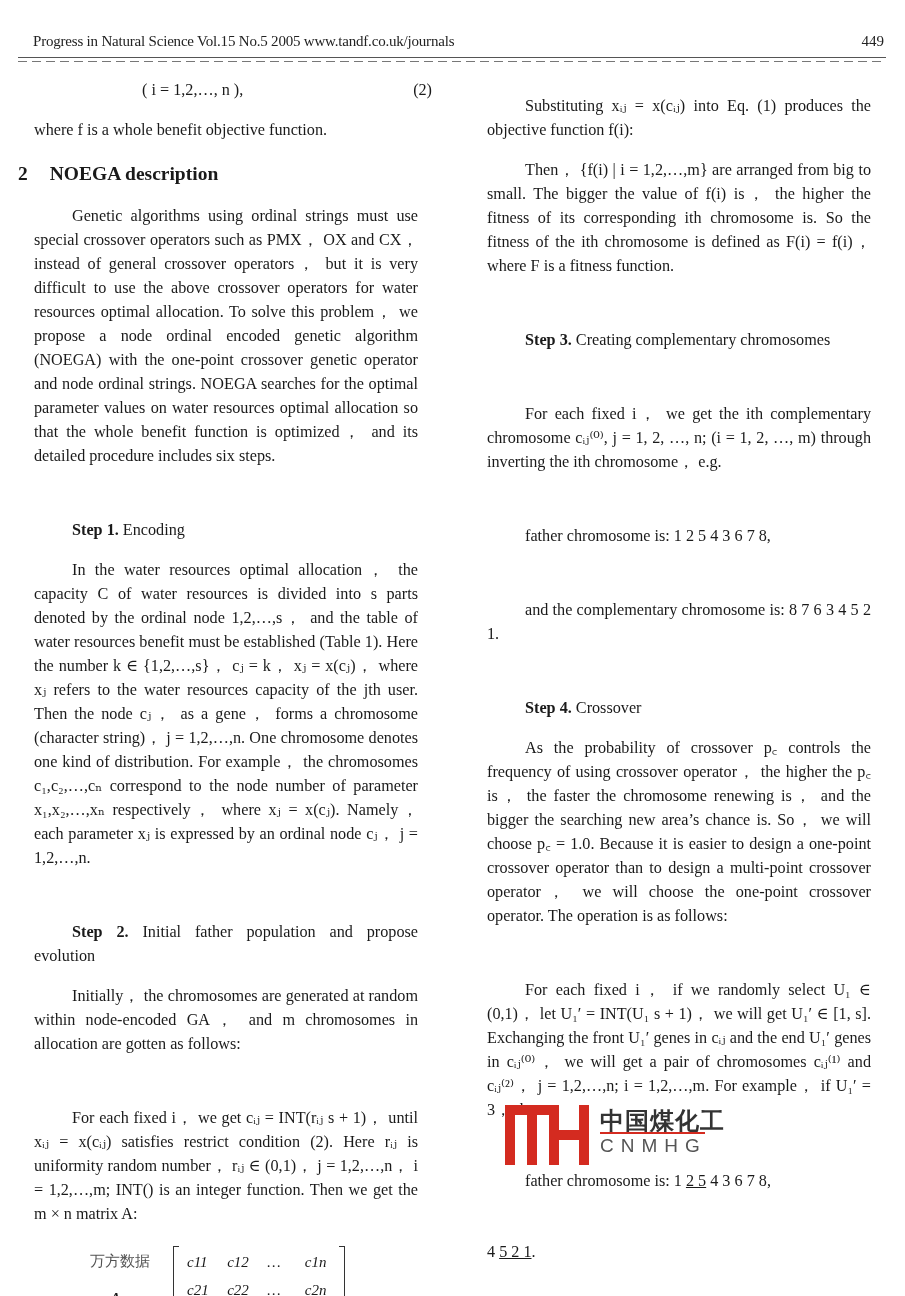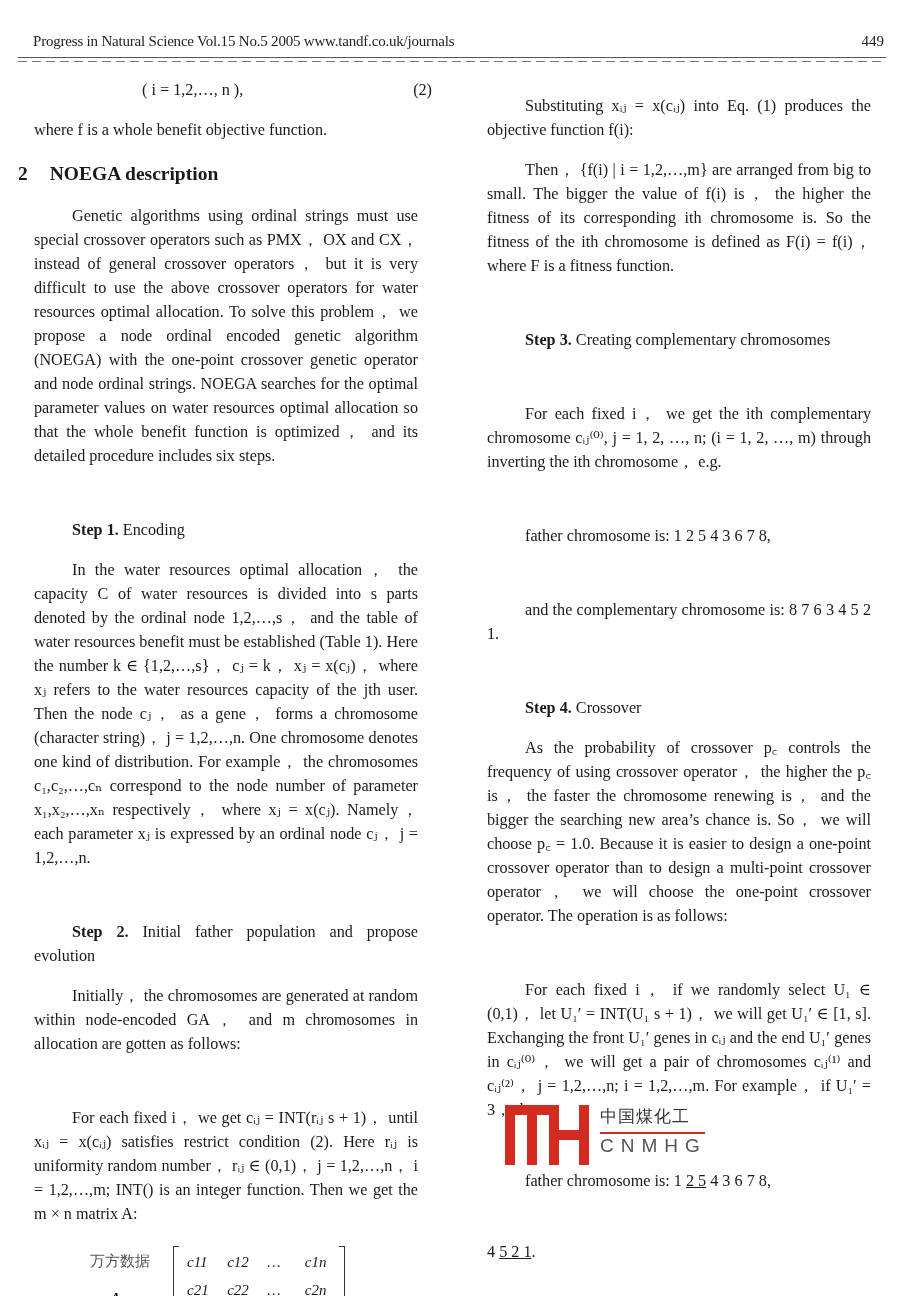--- a/index.html
+++ b/index.html
@@ -60,21 +60,21 @@
   .sigma .dn { position: absolute; top: 30px; left: 2px; font-size: 10px; font-style: italic; white-space: nowrap; }
   .u { text-decoration: underline; }
   .watermark-cn {
     position: absolute; left: 90px; top: 1252px; font-family: "DejaVu Sans", sans-serif;
     font-size: 15px; color: #333; opacity: 0.85;
   }
   .logo { position: absolute; left: 505px; top: 1105px; width: 220px; height: 60px; }
   .logo .mark { position: absolute; left: 0; top: 0; width: 84px; height: 60px; }
   .logo .cn {
     position: absolute; left: 95px; top: 0px; font-family: "DejaVu Sans", sans-serif;
-    font-size: 17px; color: #333; letter-spacing: 1px;
+    font-size: 24px; color: #333; letter-spacing: 1px; font-weight: bold;
   }
   .logo .line { position: absolute; left: 95px; top: 27px; width: 105px; height: 2px; background: #d42b20; }
   .logo .en {
     position: absolute; left: 95px; top: 30px; font-family: Liberation Sans, sans-serif;
     font-size: 19px; color: #555; letter-spacing: 7px;
   }
 </style>
 </head>
 <body>
 

